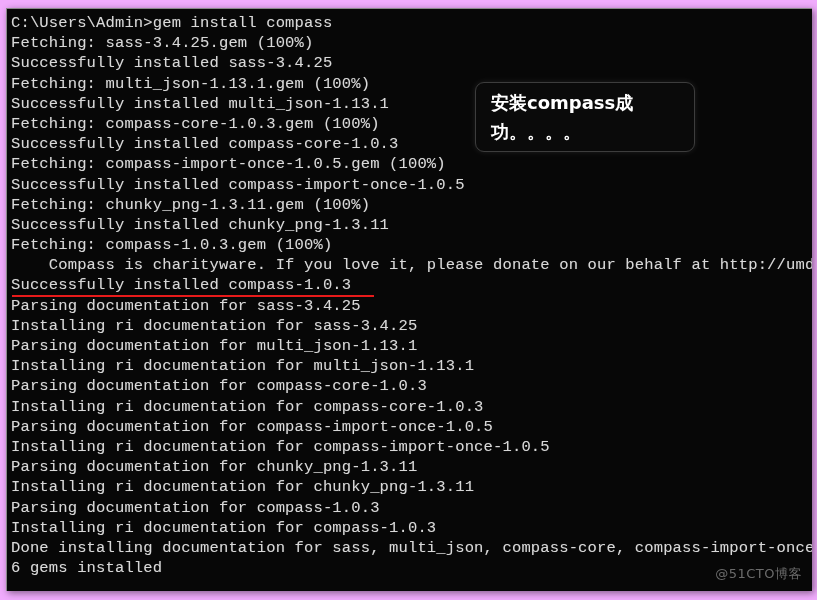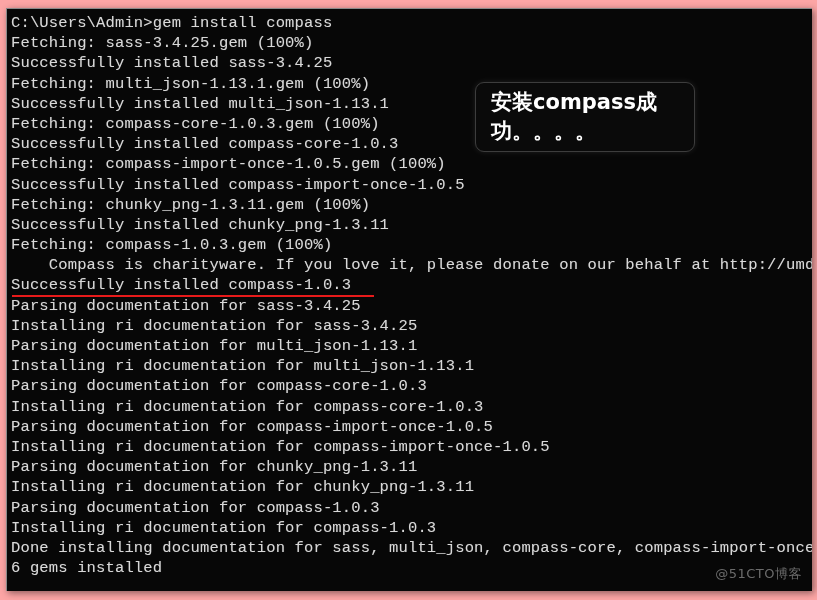--- a/index.html
+++ b/index.html
@@ -11,21 +11,21 @@
     width: 817px;
     height: 600px;
     overflow: hidden;
     font-family: "Liberation Sans", sans-serif;
   }
 
   #screenshot {
     position: relative;
     width: 817px;
     height: 600px;
-    background: #fca5a5;
+    background: #f0abfc;
     overflow: hidden;
   }
 
   
   #console-window {
     position: absolute;
     left: 6px;
     top: 8px;
     width: 805px;
     height: 582px;
@@ -81,21 +81,21 @@
     box-sizing: border-box;
     box-shadow: 0 0 6px rgba(255,255,255,0.10);
     display: flex;
     align-items: center;
     justify-content: flex-start;
   }
   #annotation-text {
     color: #ffffff;
     font-family: "DejaVu Sans", "Liberation Sans", sans-serif;
     font-weight: bold;
-    font-size: 21px;
+    font-size: 18px;
     line-height: 29px;
     padding: 0 0 0 15px;
     width: 195px;
     word-break: break-all;
   }
 
   
   #watermark {
     position: absolute;
     right: 10px;

